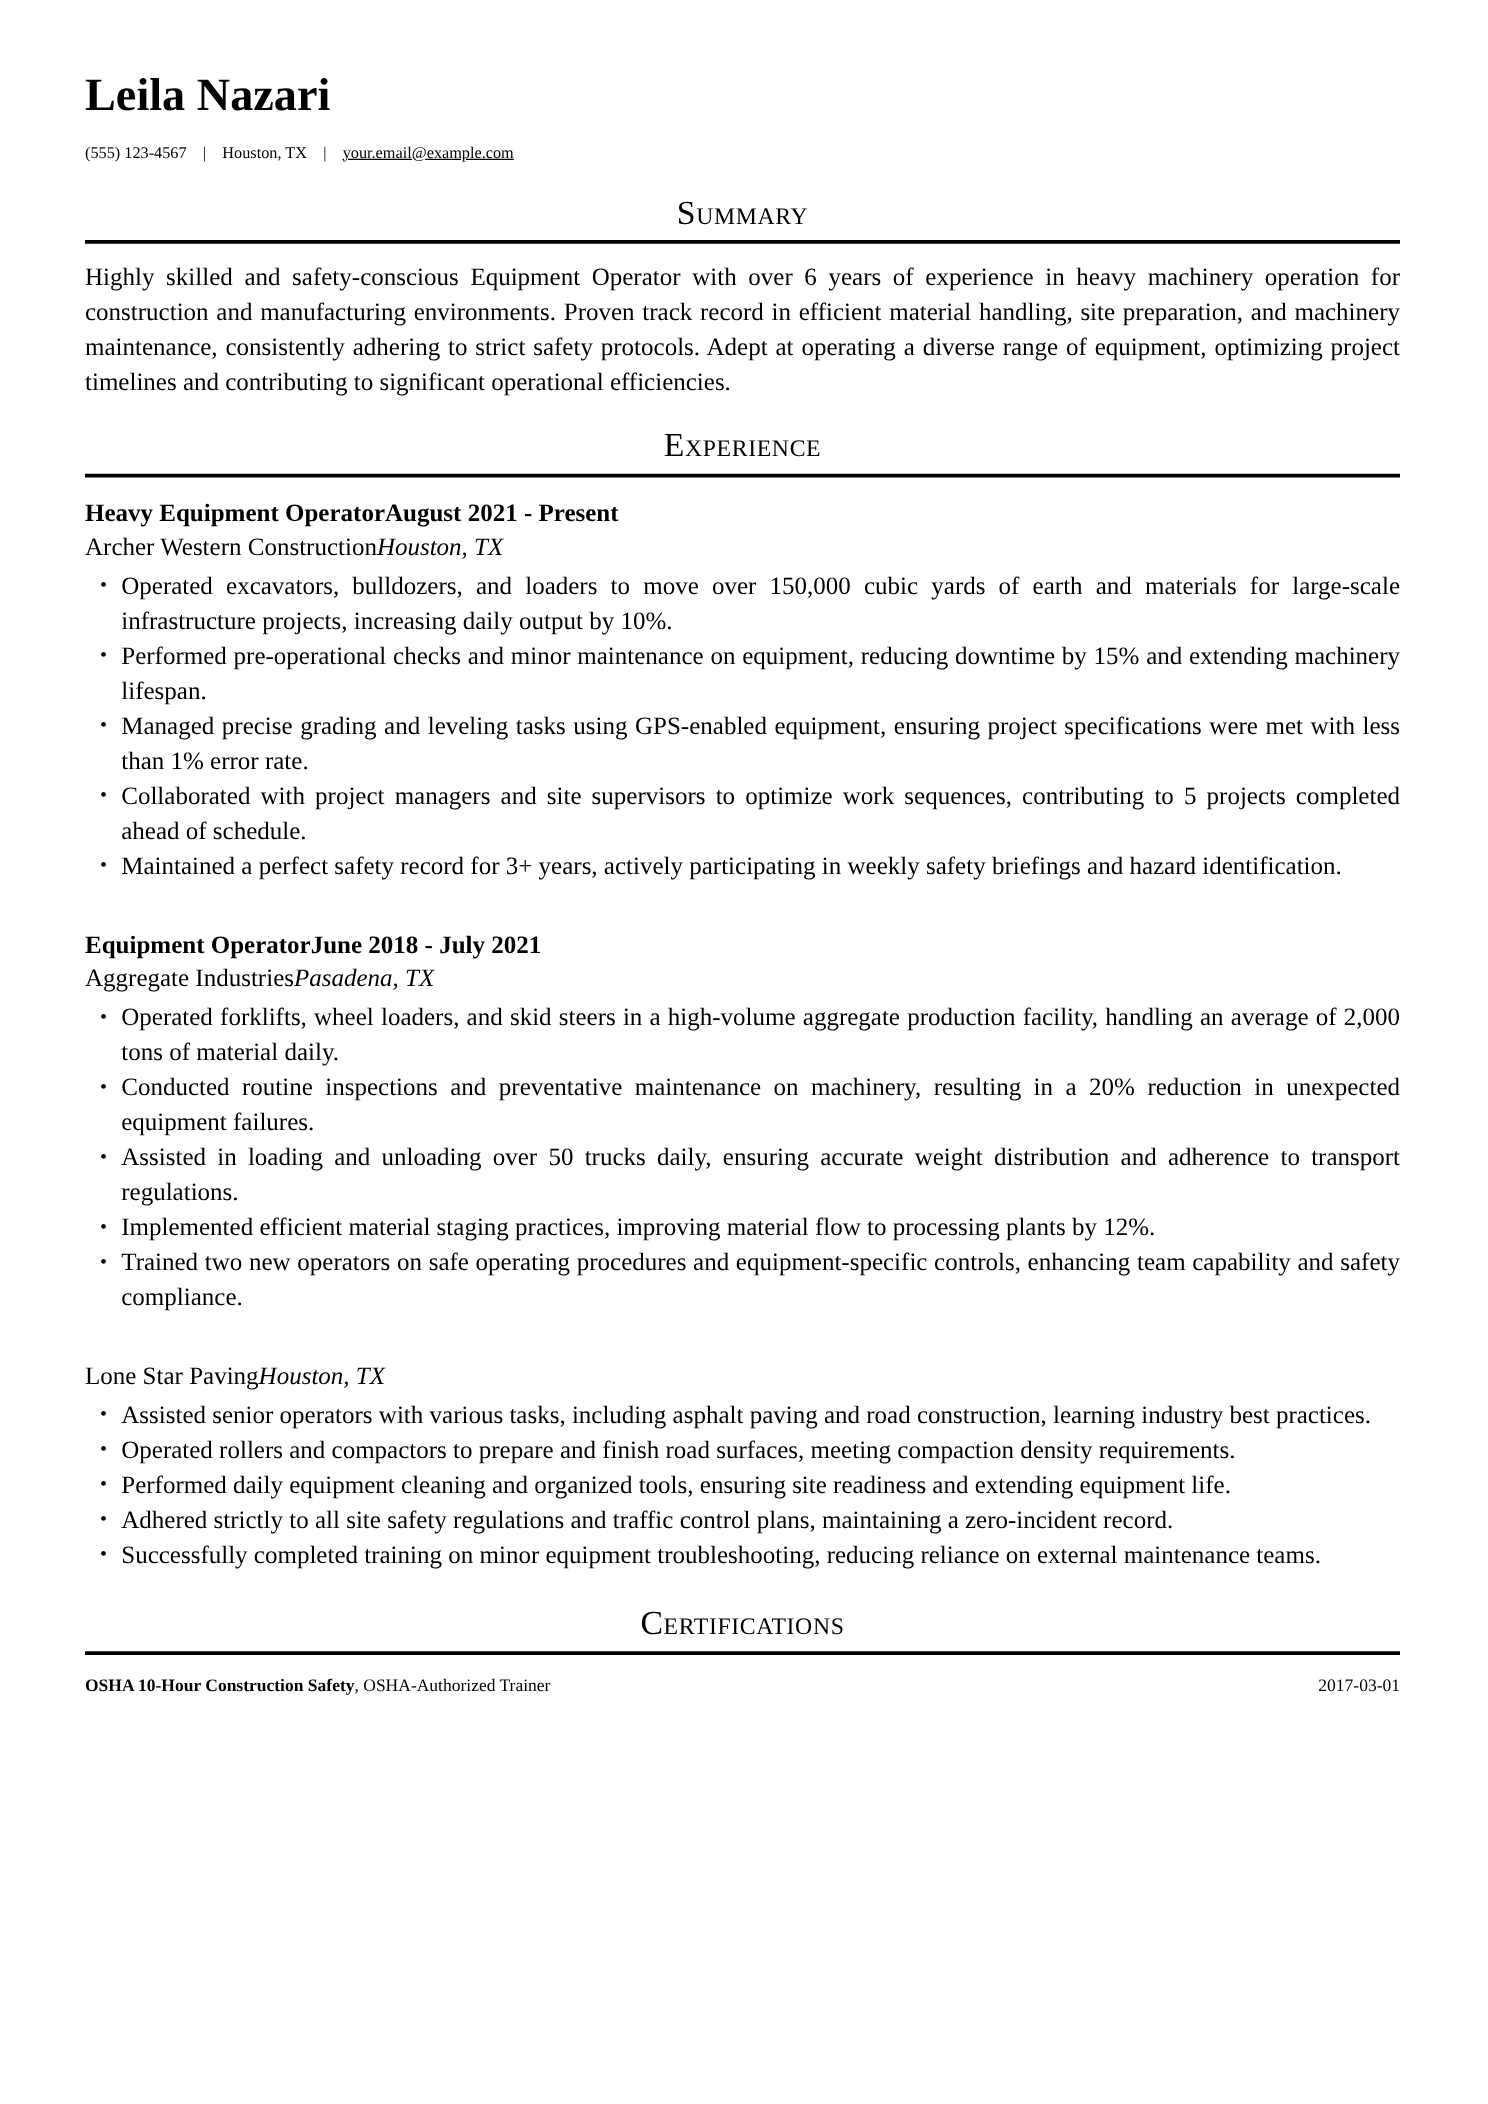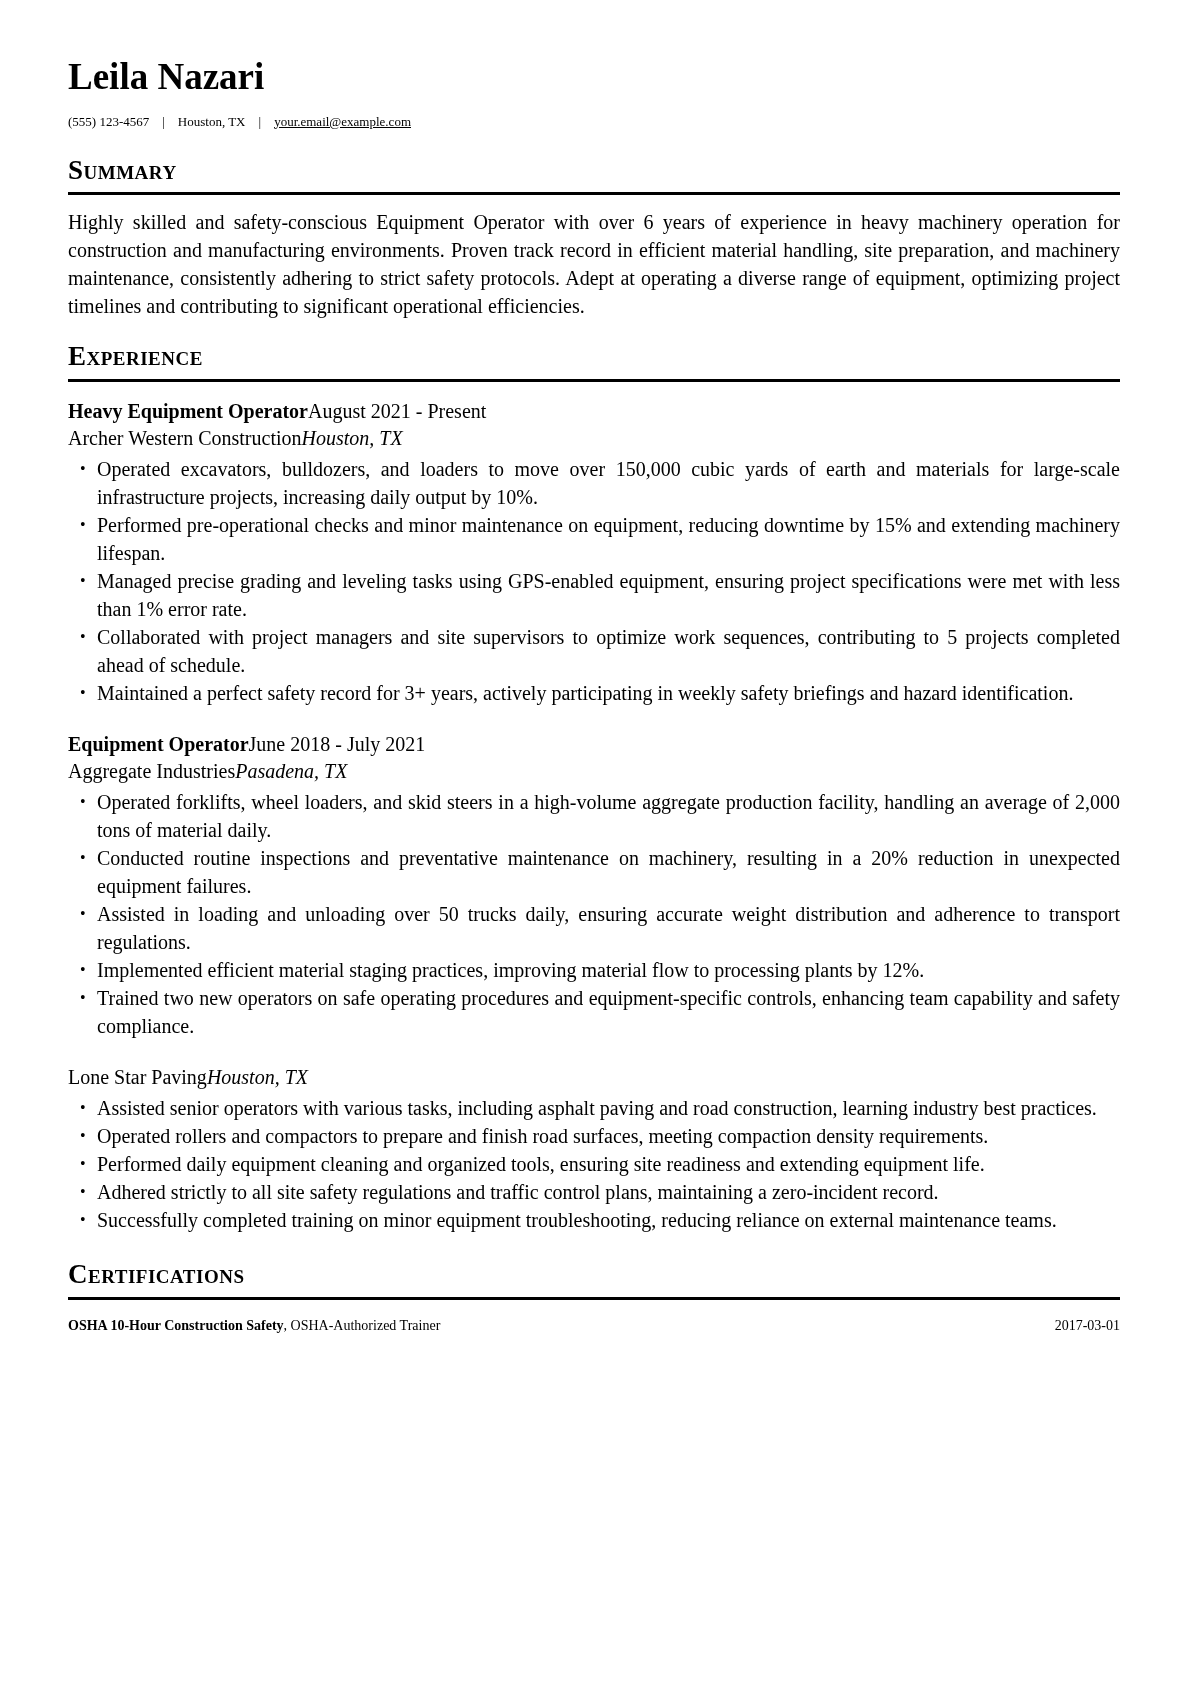--- a/index.html
+++ b/index.html
@@ -41,54 +41,55 @@
     text-decoration: underline;
     color: #000;
     cursor: pointer;
   }
 
   
   .section { margin-top: 0; }
   .section-title {
     font-variant: small-caps;
     font-size: 27px;
-    font-weight: bold;
+    font-weight: normal;
     letter-spacing: 0.5px;
     line-height: 1.1;
     margin: 0;
     padding-bottom: 7px;
+    text-align: center;
   }
   .section-rule {
     border: none;
     border-top: 3px solid #000;
     margin: 0 0 0 0;
   }
   .summary-section { margin-top: 20px; }
   .experience-section { margin-top: 22px; }
   .certifications-section { margin-top: 26px; }
 
   
   .summary-text {
     font-size: 20px;
     line-height: 28px;
     text-align: justify;
     margin: 13px 0 0 0;
   }
 
   
-  .job { margin-top: 24px; }
+  .job { margin-top: 36px; }
   .job:first-of-type { margin-top: 16px; }
   .job-header-row, .job-subheader-row {
     display: flex;
     align-items: baseline;
     font-size: 20px;
     line-height: 27px;
   }
   .job-title { font-weight: bold; }
-  .job-dates { font-weight: normal; }
+  .job-dates { font-weight: bold; }
   .job-location { font-style: italic; }
   .bullet-list {
     list-style: none;
     margin: 3px 0 0 0;
     padding: 0;
   }
   .bullet-item {
     position: relative;
     padding-left: 29px;
     font-size: 20px;

